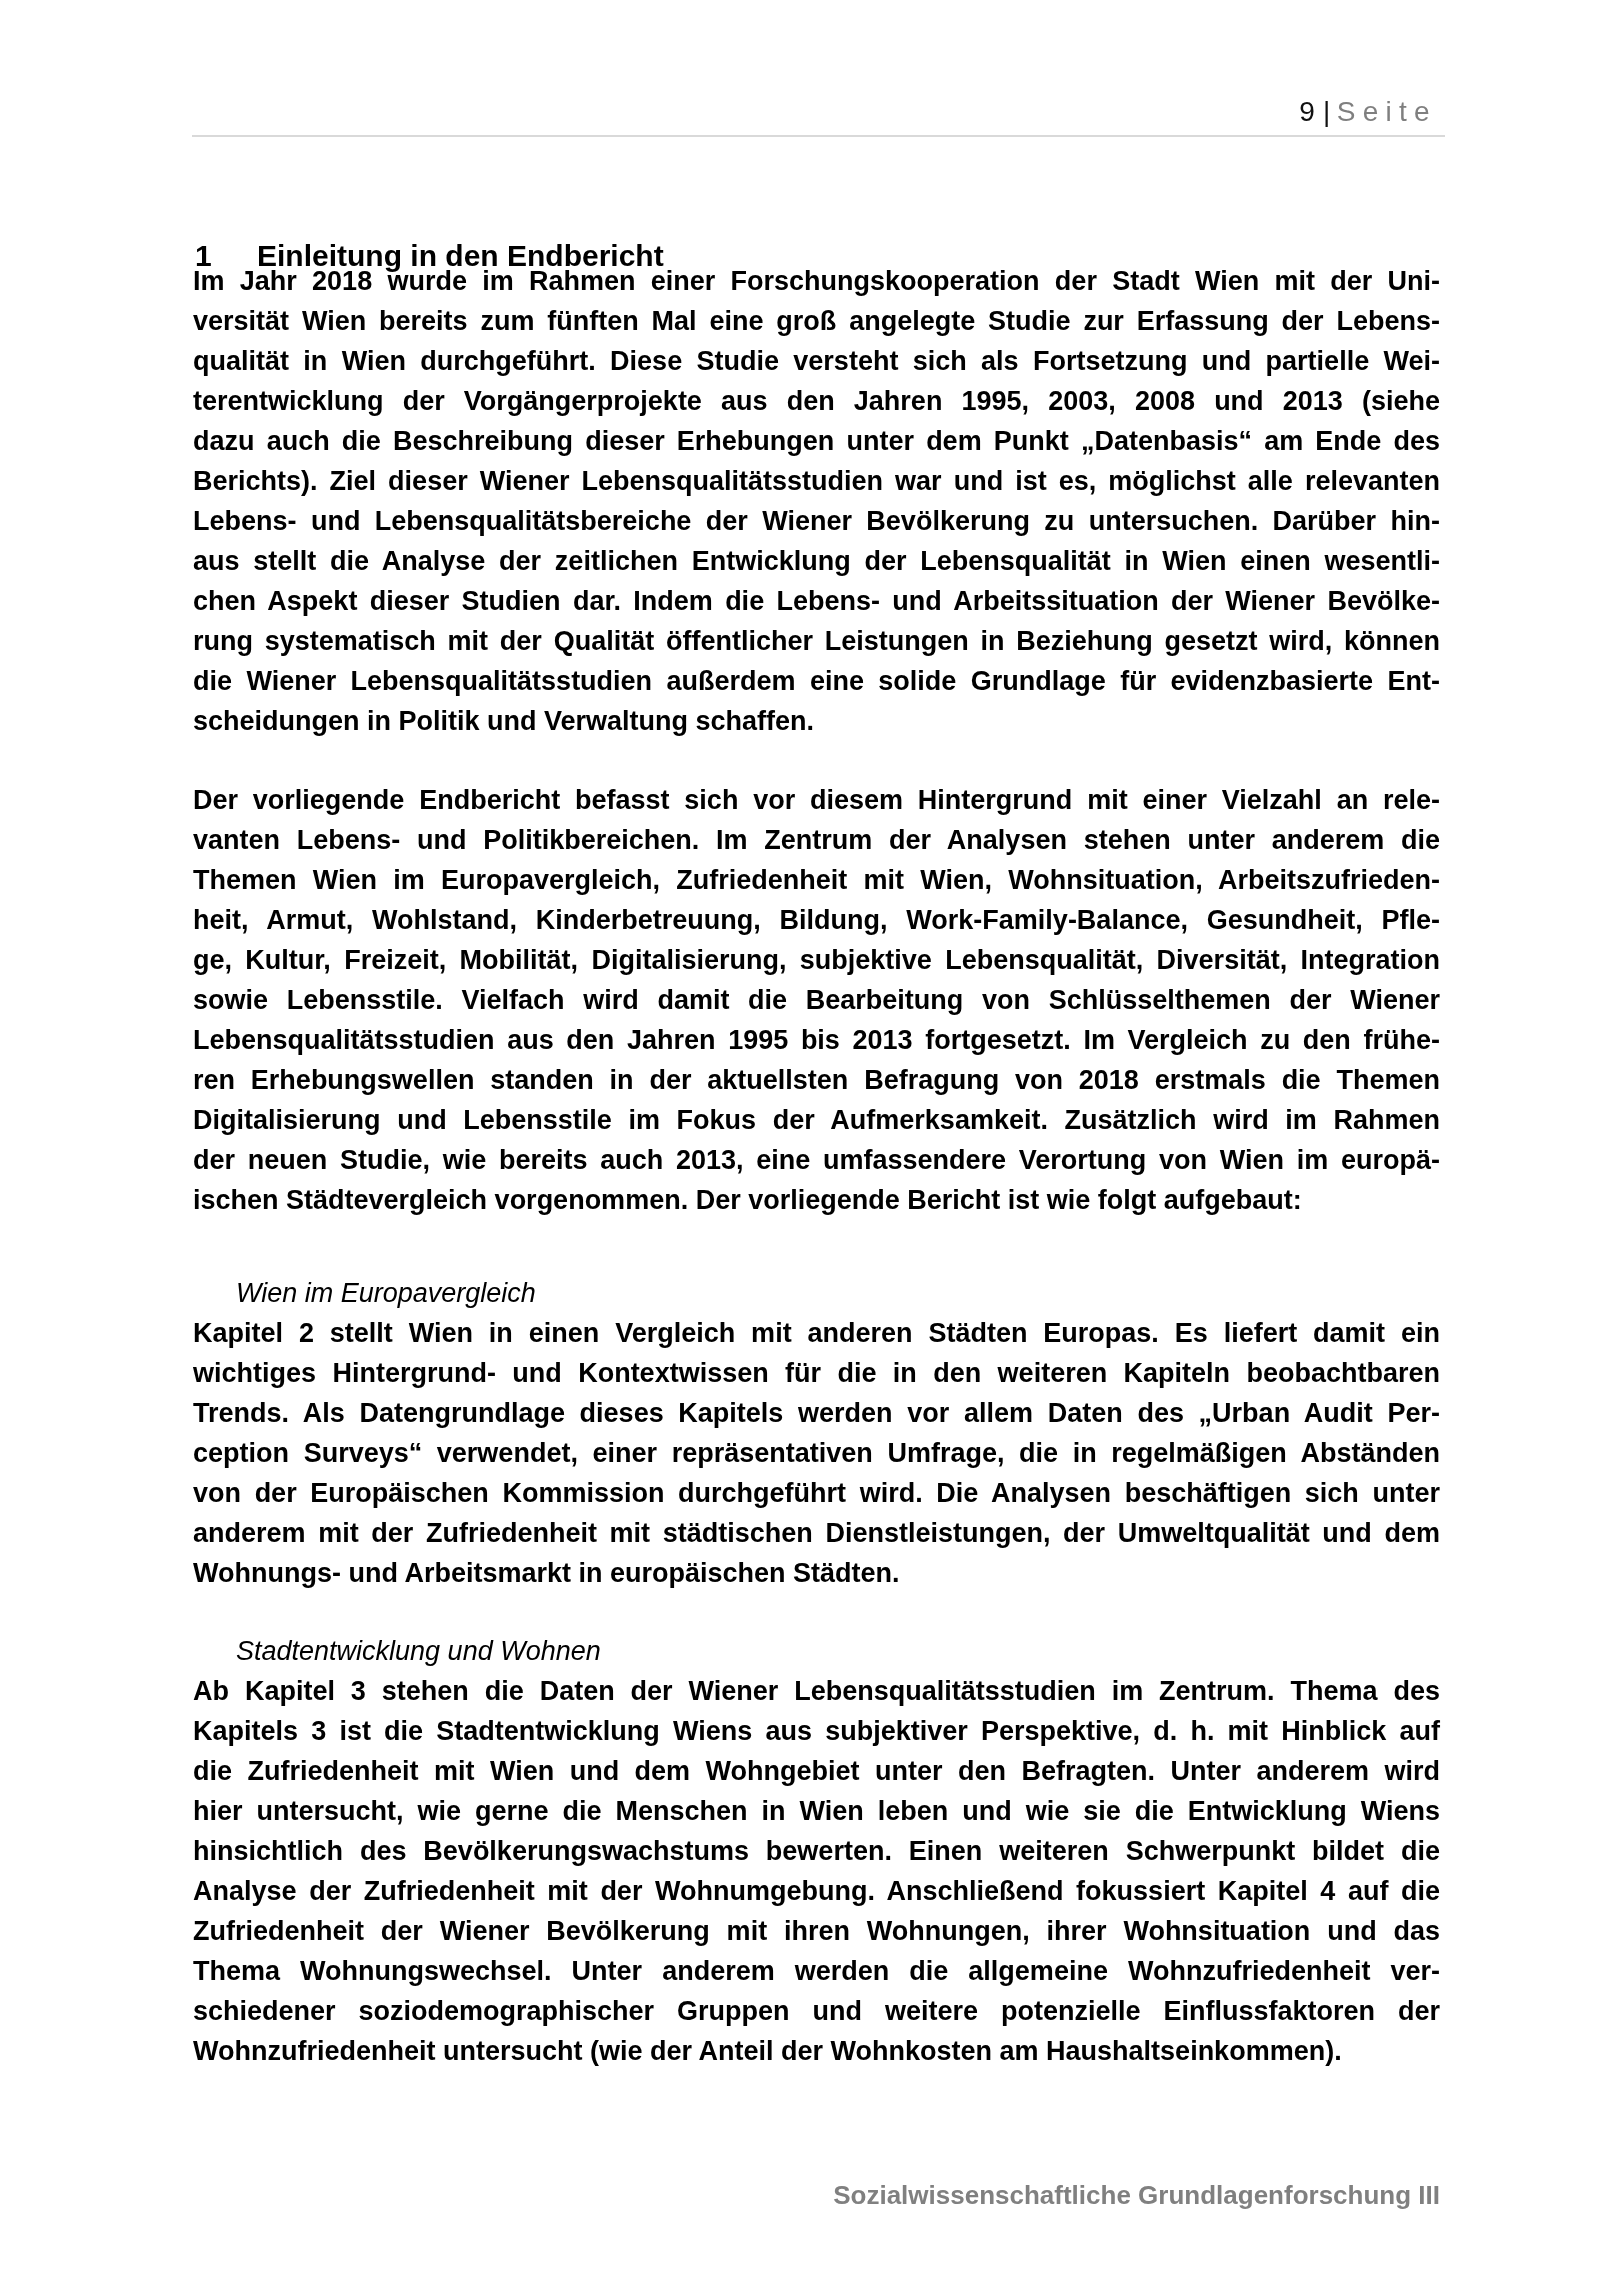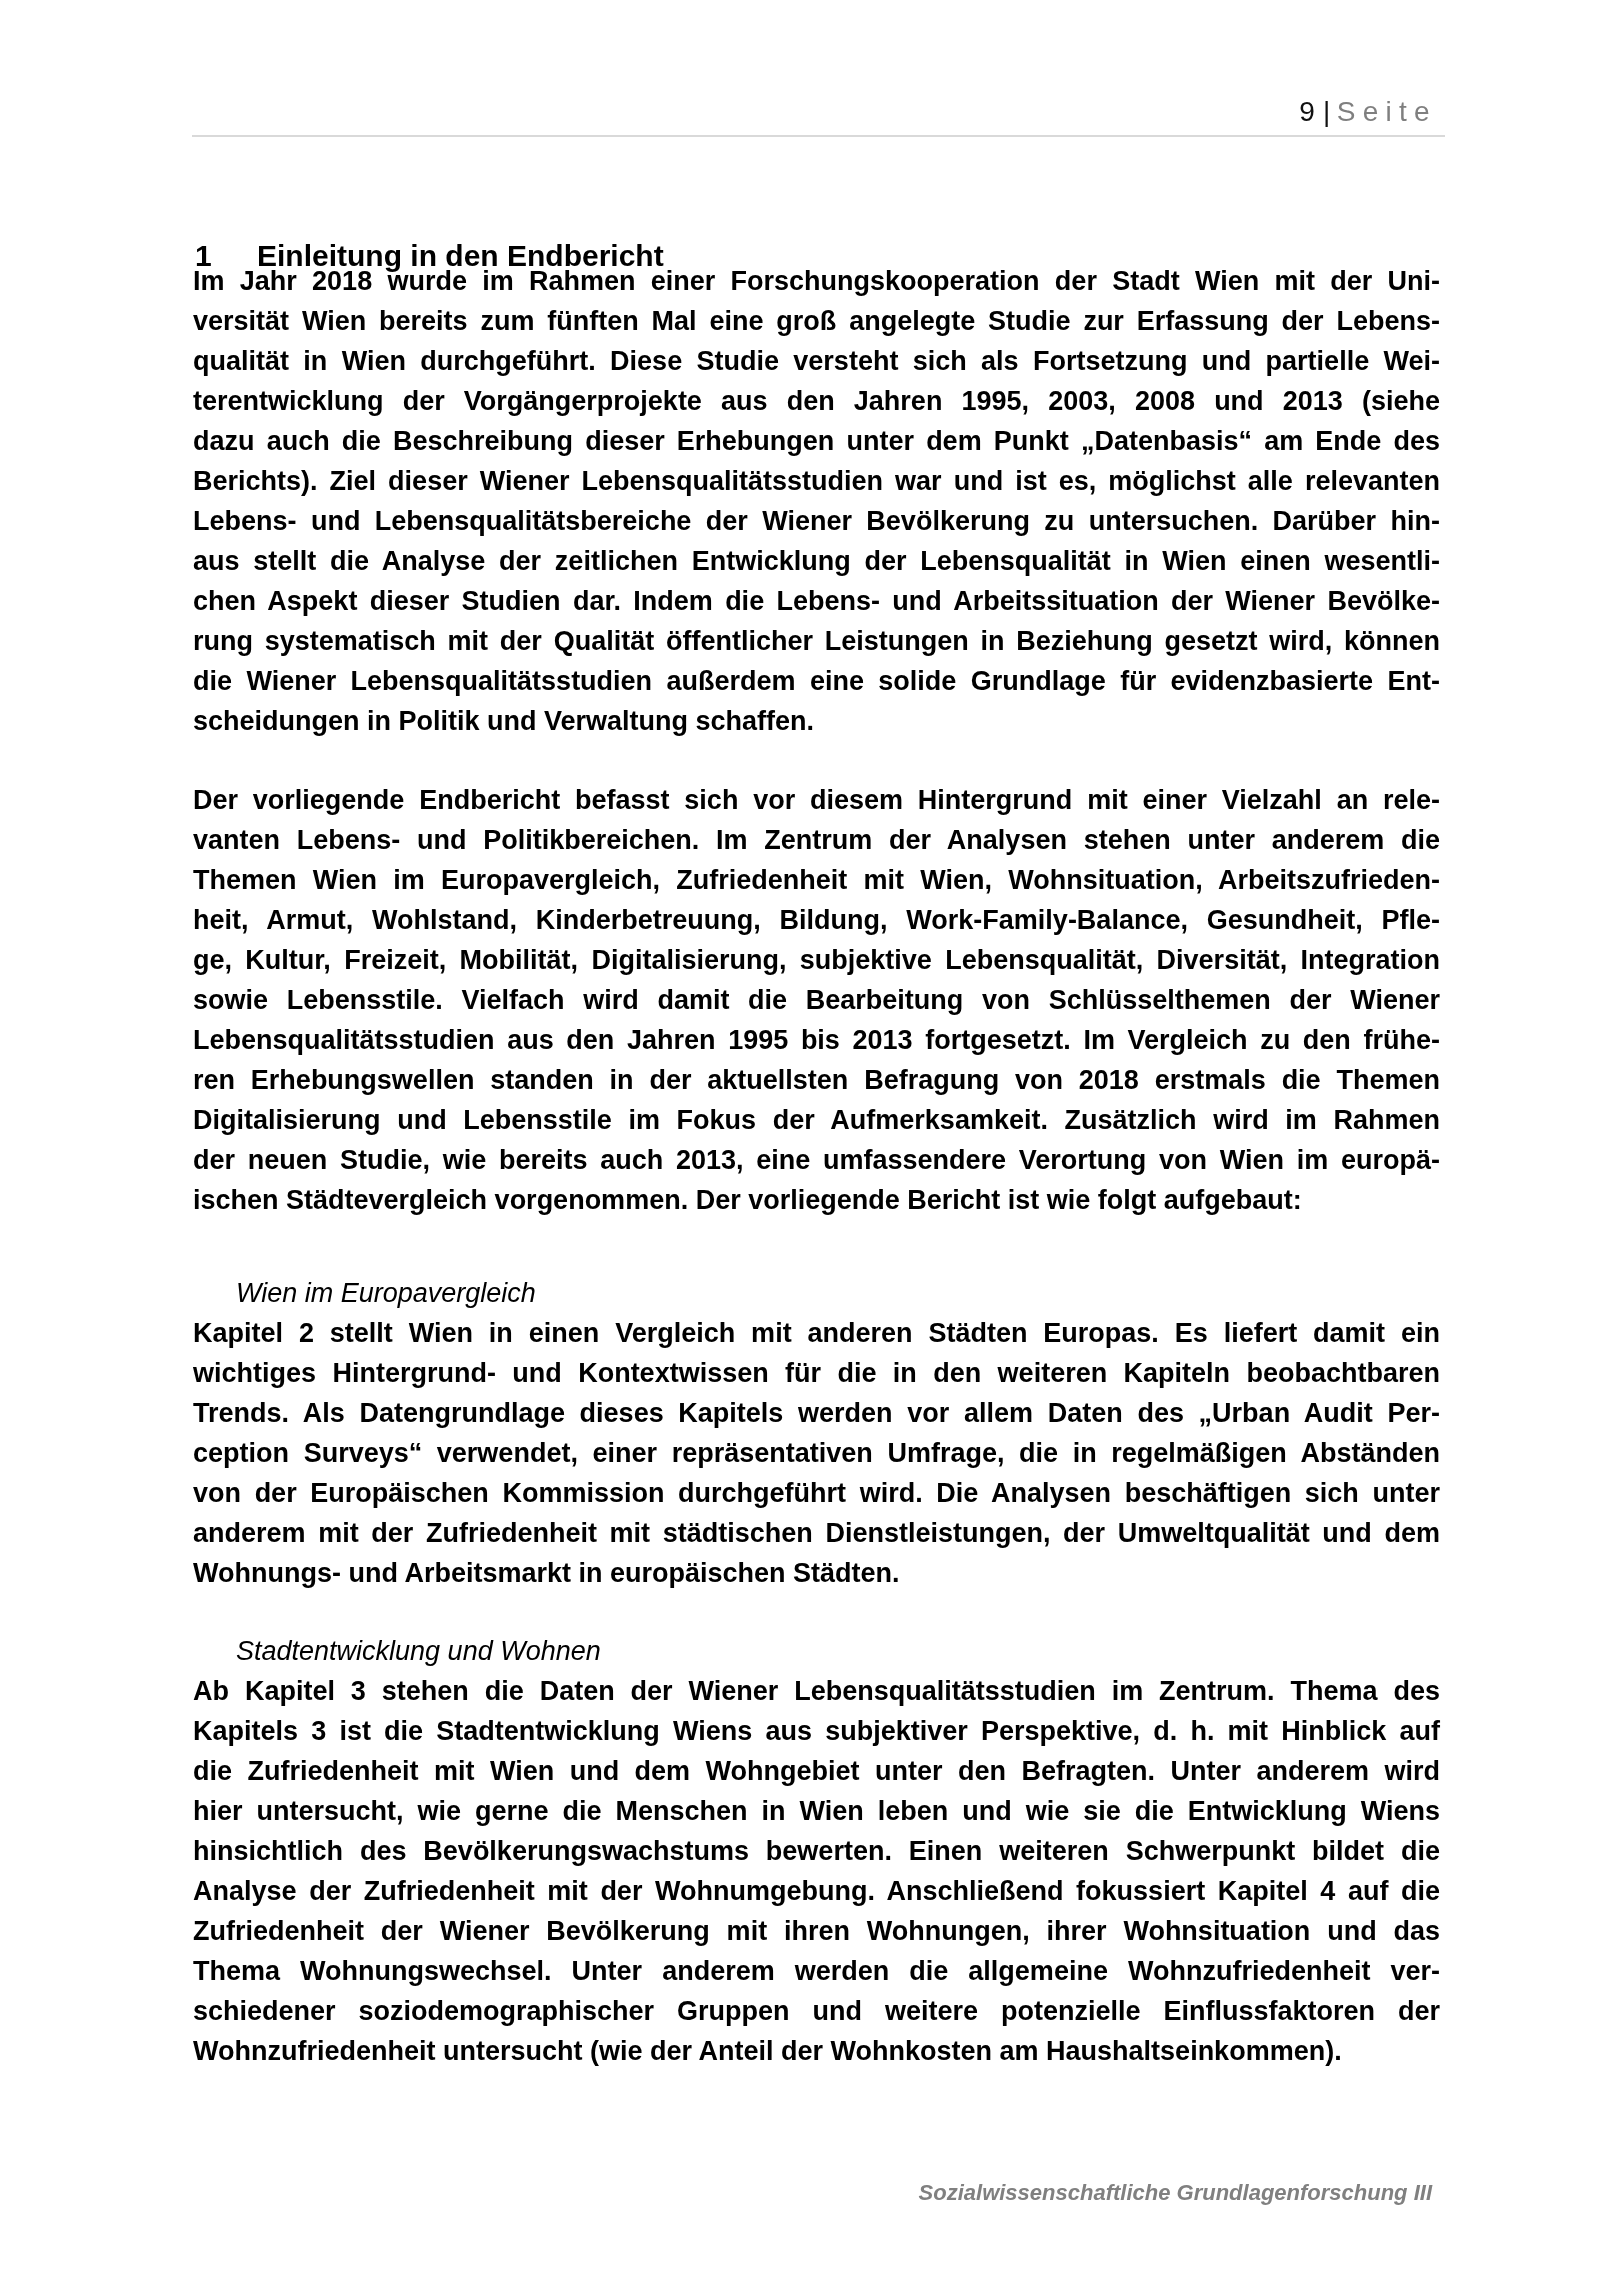--- a/index.html
+++ b/index.html
@@ -14,21 +14,21 @@
 
     .heading { position: absolute; left: 195px; top: 192px; font-size: 30px; font-weight: bold; white-space: nowrap; margin-top: 47px; }
     .heading .h-num { display: inline-block; width: 62px; }
 
     .text-block { position: absolute; left: 193px; width: 1247px; }
     .line { font-size: 27px; line-height: 40px; height: 40px; white-space: nowrap;
             text-align: justify; text-align-last: justify; font-weight: bold; }
     .line.last { text-align-last: left; }
     .subhead { font-size: 27px; line-height: 40px; height: 40px; font-style: italic; white-space: nowrap; margin-left: 43px; }
 
-    .footer { position: absolute; right: 191px; top: 2180px; font-size: 22px; font-weight: bold; color: #808080; white-space: nowrap; font-style: italic; }
+    .footer { position: absolute; right: 183px; top: 2180px; font-size: 26px; font-weight: bold; color: #808080; white-space: nowrap; }
   </style>
 </head>
 <body>
 
 <div class="page-header">
   <div class="page-number">
     <span class="num">9</span><span class="sep">|</span><span class="word">Seite</span>
   </div>
   <div class="header-rule"></div>
 </div>

